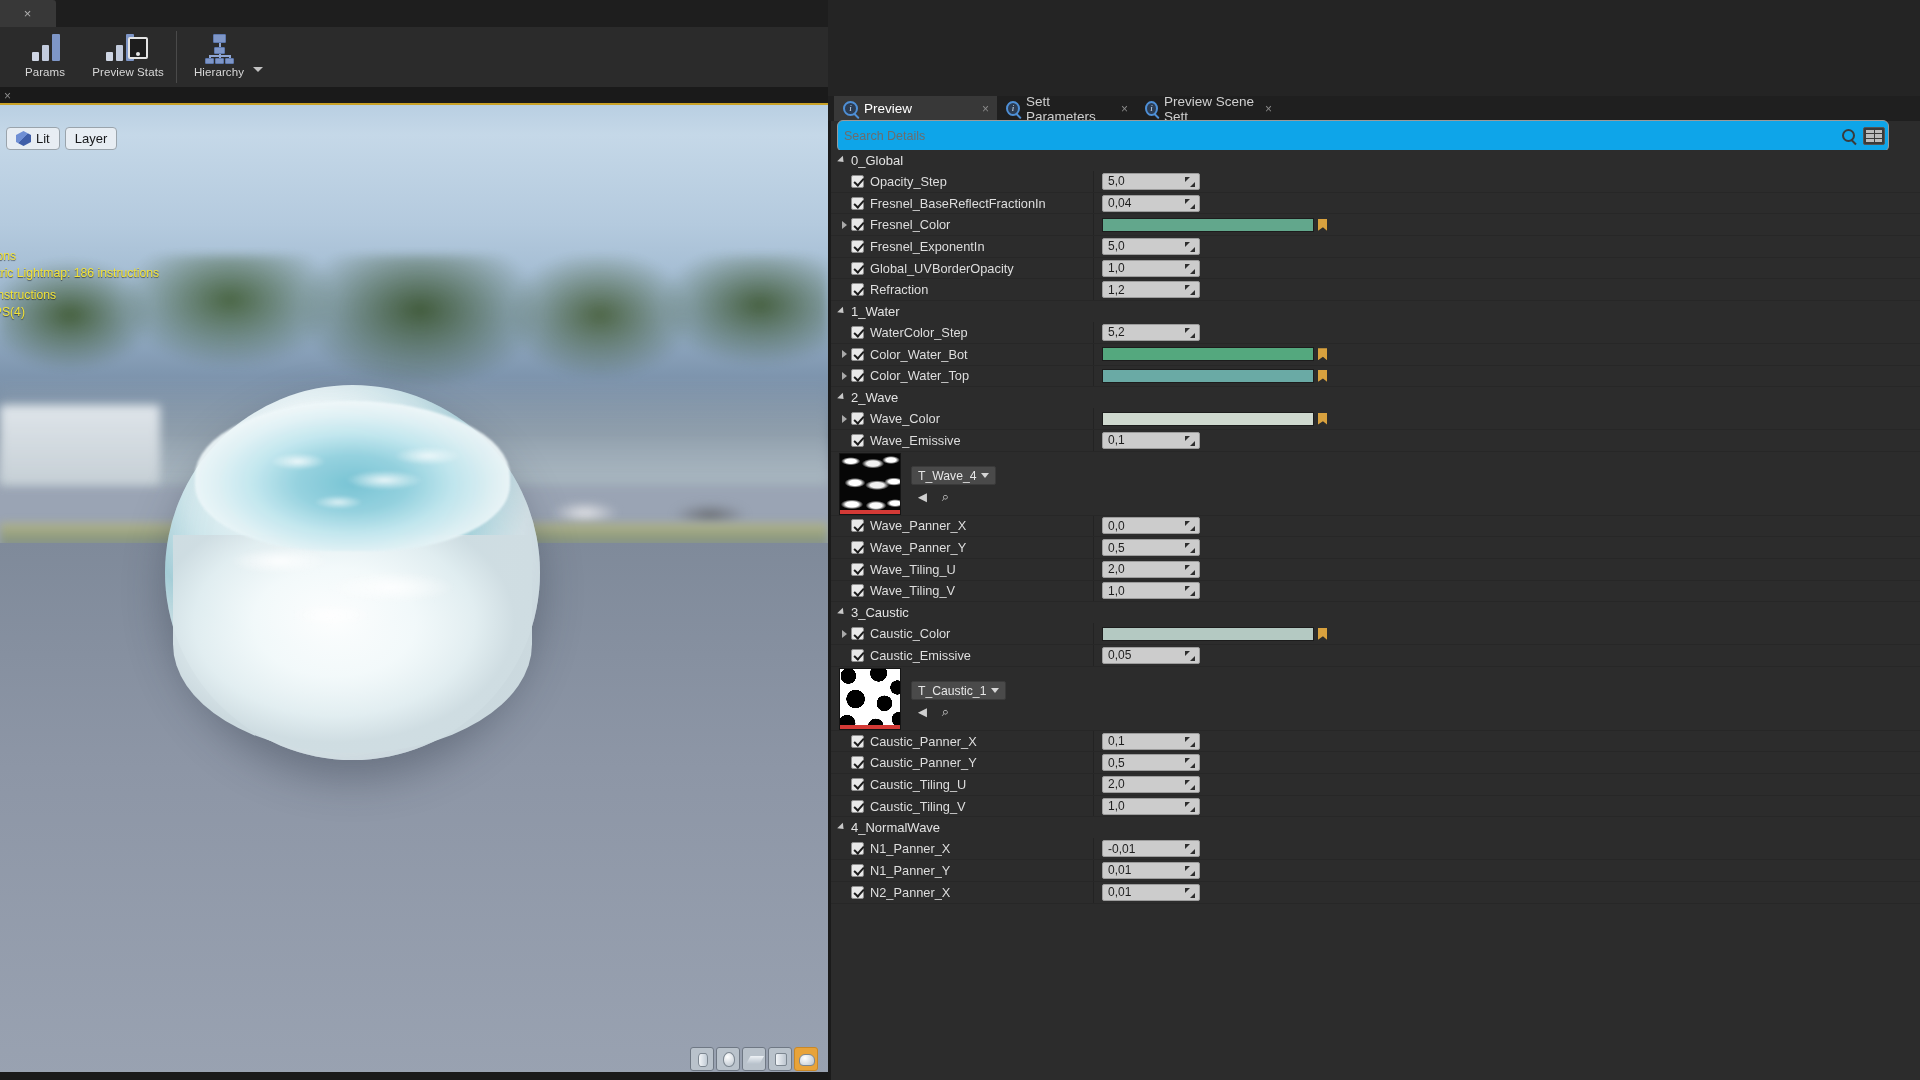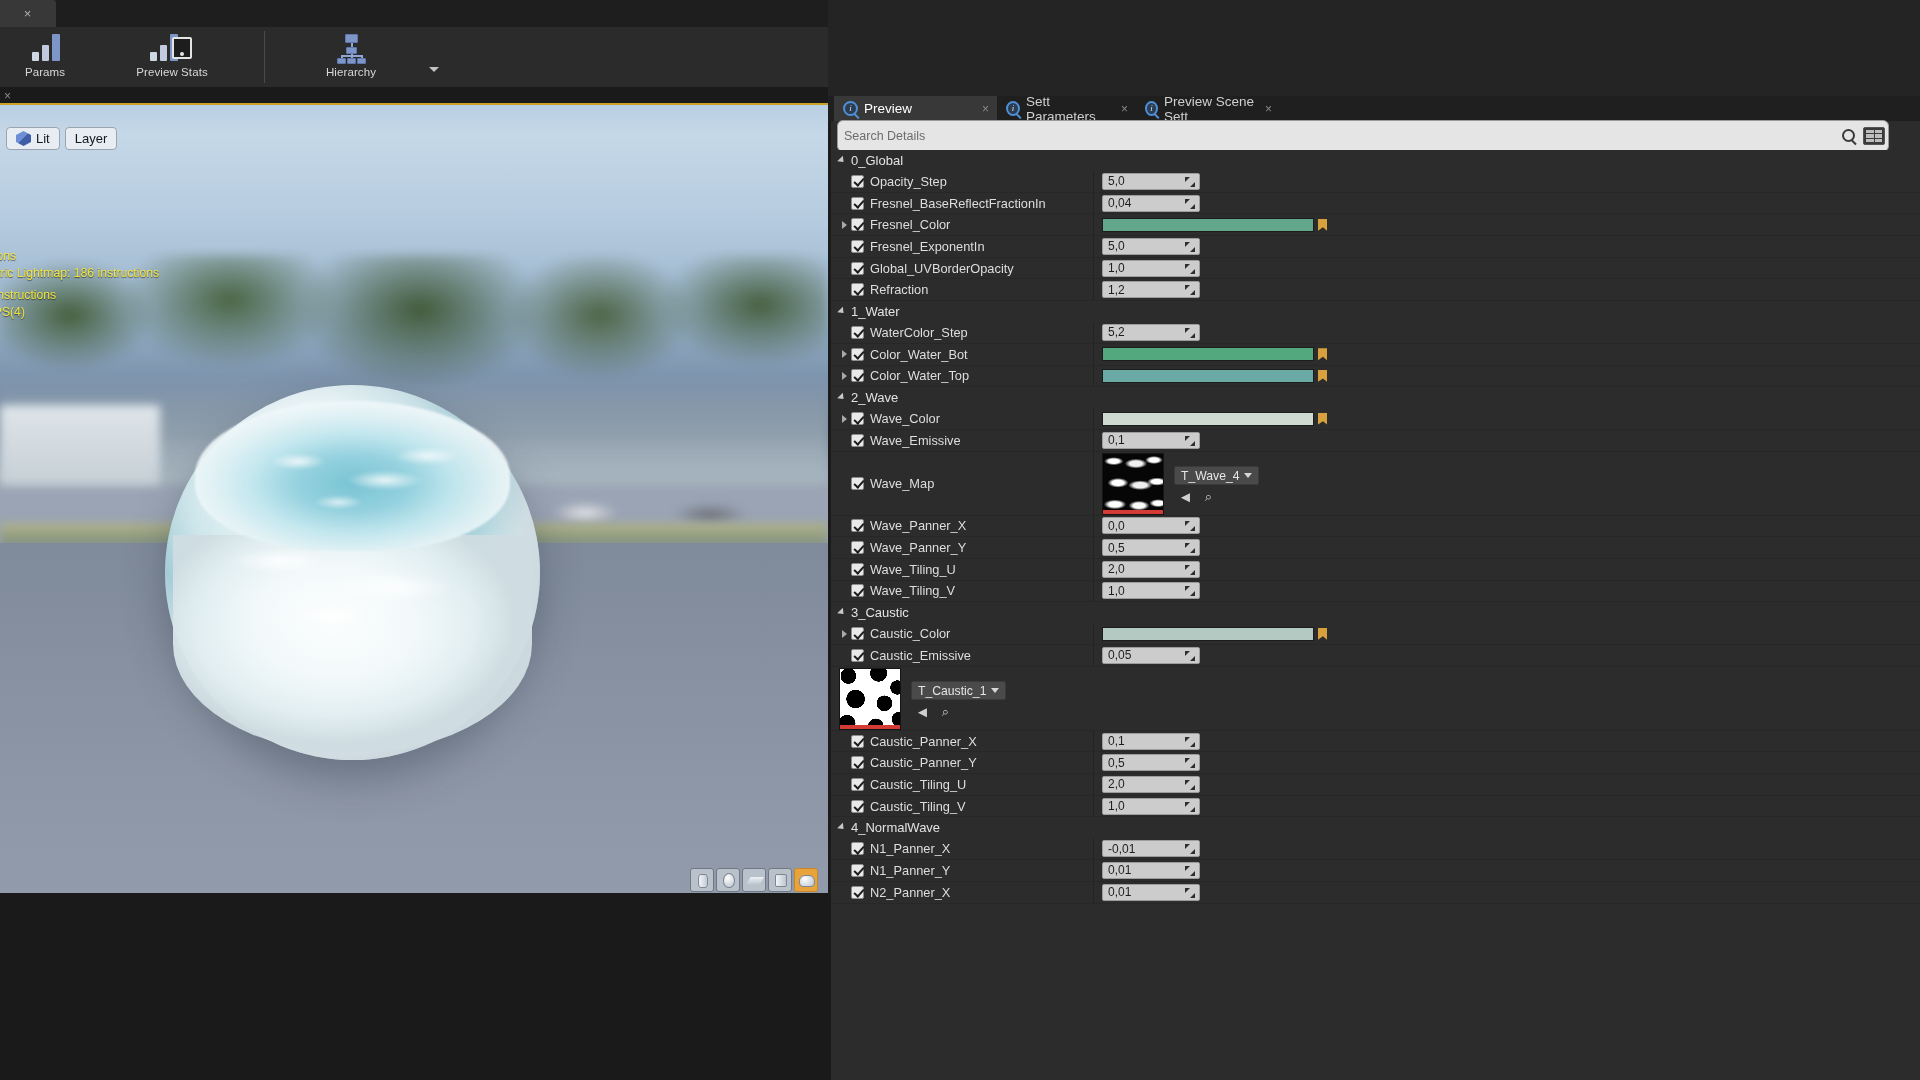--- a/index.html
+++ b/index.html
@@ -23,21 +23,21 @@
   .topbar-tabstub .x {
     position: absolute; left: 21px; top: 7px; width: 13px; height: 13px;
     color: #b0b0b0; font-size: 13px; line-height: 13px; text-align: center;
   }
 
   
   .toolbar {
     position: absolute; left: 0; top: 27px; width: 1920px; height: 60px;
     background: #2b2b2b;
   }
-  .tb-group { position: absolute; top: 0; height: 60px; display: flex; align-items: flex-start; gap: 44px; }
+  .tb-group { position: absolute; top: 0; height: 60px; display: flex; align-items: flex-start; }
   .tb-btn {
     width: 74px; height: 60px; position: relative; cursor: pointer;
     display: flex; flex-direction: column; align-items: center; justify-content: flex-start;
     padding-top: 5px;
   }
   .tb-ico { width: 34px; height: 32px; position: relative; }
   .tb-label {
     font-size: 11.5px; color: #d8d8d8; margin-top: 2px; white-space: nowrap;
     letter-spacing: .1px;
   }
@@ -75,21 +75,21 @@
     background: #1a1a1a;
   }
   .vp-tabrow {
     position: absolute; left: 0; top: 0; width: 828px; height: 18px;
     background: #1a1a1a; border-bottom: 2px solid #c9a227;
   }
   .vp-tabrow .x {
     position: absolute; left: 4px; top: 2px; color: #8d8d8d; font-size: 12px;
   }
   .viewport {
-    position: absolute; left: 0; top: 18px; width: 828px; height: 788px;
+    position: absolute; left: 0; top: 18px; width: 828px; height: 967px;
     overflow: hidden;
     background:
       linear-gradient(to bottom,
         #b9cfe2 0px, #c5d8e8 30px, #b4cade 120px, #9fb8cf 190px,
         #8fa8c0 230px, #7e95ae 270px, #7b8a9b 330px, #9aa4b4 370px, #9aa4b4 1000px);
   }
   
   .vp-trees {
     position: absolute; left: 0; top: 150px; width: 828px; height: 230px;
     background:
@@ -233,21 +233,21 @@
 
   .dp-body {
     position: absolute; left: 0; top: 121px; width: 1092px; height: 959px;
     background: #2c2c2c; border-left: 3px solid #1b1b1b;
   }
   .dp-searchrow {
     position: absolute; left: 6px; top: 5px; width: 1052px; height: 20px;
     display: flex; align-items: center;
   }
   .dp-search {
-    flex: 1; height: 32px; background: #e5e5e5; border: 1px solid #9a9a9a;
+    flex: 1; height: 32px; background: #0ea5e9; border: 1px solid #9a9a9a;
     border-radius: 6px; padding: 0 22px 0 6px; font-size: 12.5px; color: #3a3a3a;
     font-family: "Liberation Sans", sans-serif;
   }
   .dp-search::placeholder { color: #6d6d6d; }
   .dp-search-ico {
     position: absolute; right: 34px; top: 3px; width: 13px; height: 13px;
     border: 2px solid #3a3a3a; border-radius: 50%;
   }
   .dp-search-ico:after {
     content:''; position:absolute; right:-4px; bottom:-3px; width:7px; height:2px;
@@ -668,25 +668,20 @@
               <div class="prop-label">Wave_Emissive</div>
             </div>
             <div class="val-col">
               <div class="numfield">
                 <span>0,1</span>
                 <span class="spin"></span>
               </div>
             </div>
           </div>
           <div class="row prop tall">
-            <div class="name-col">
-              <div class="exp-spacer"></div>
-              <div class="chk"></div>
-              <div class="prop-label">Wave_Map</div>
-            </div>
             <div class="val-col">
               <div class="texrow">
                 <div class="thumb">
                   <div class="thumb-wave"></div>
                   <div class="redline"></div>
                 </div>
                 <div class="texmeta">
                   <div class="asset-pill">
                     <span>T_Wave_4</span>
                     <span class="pill-caret"></span>

